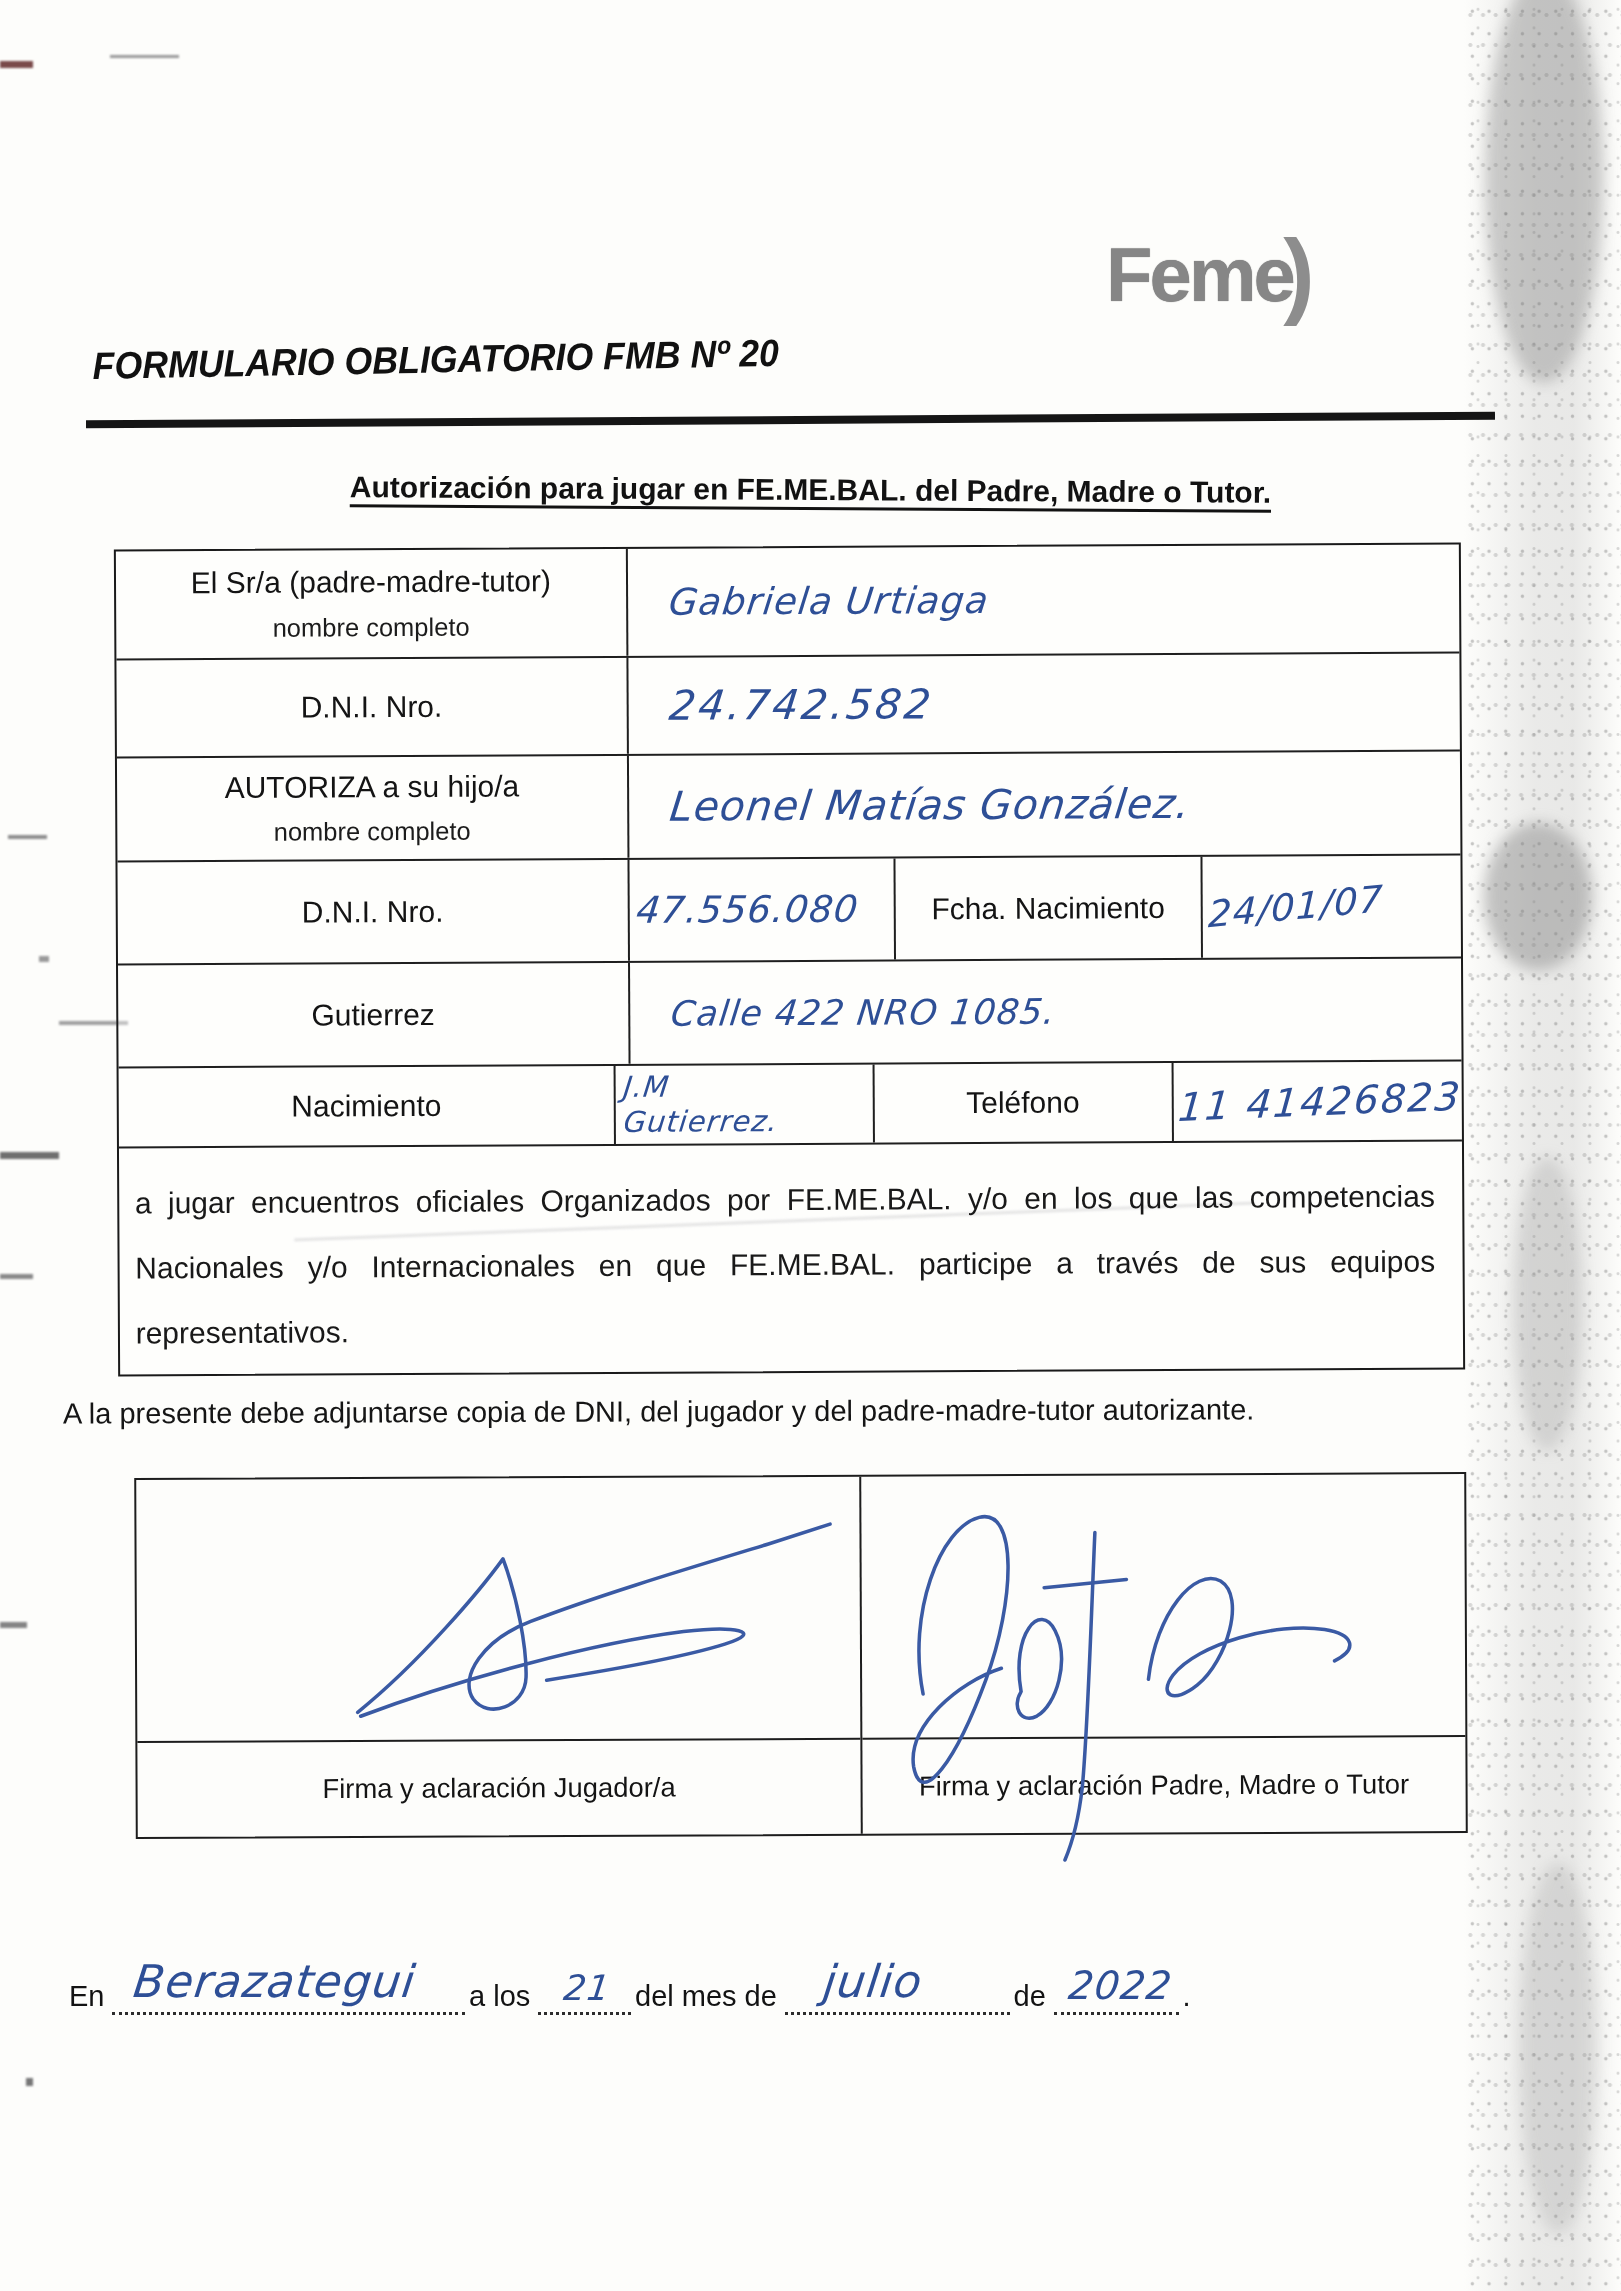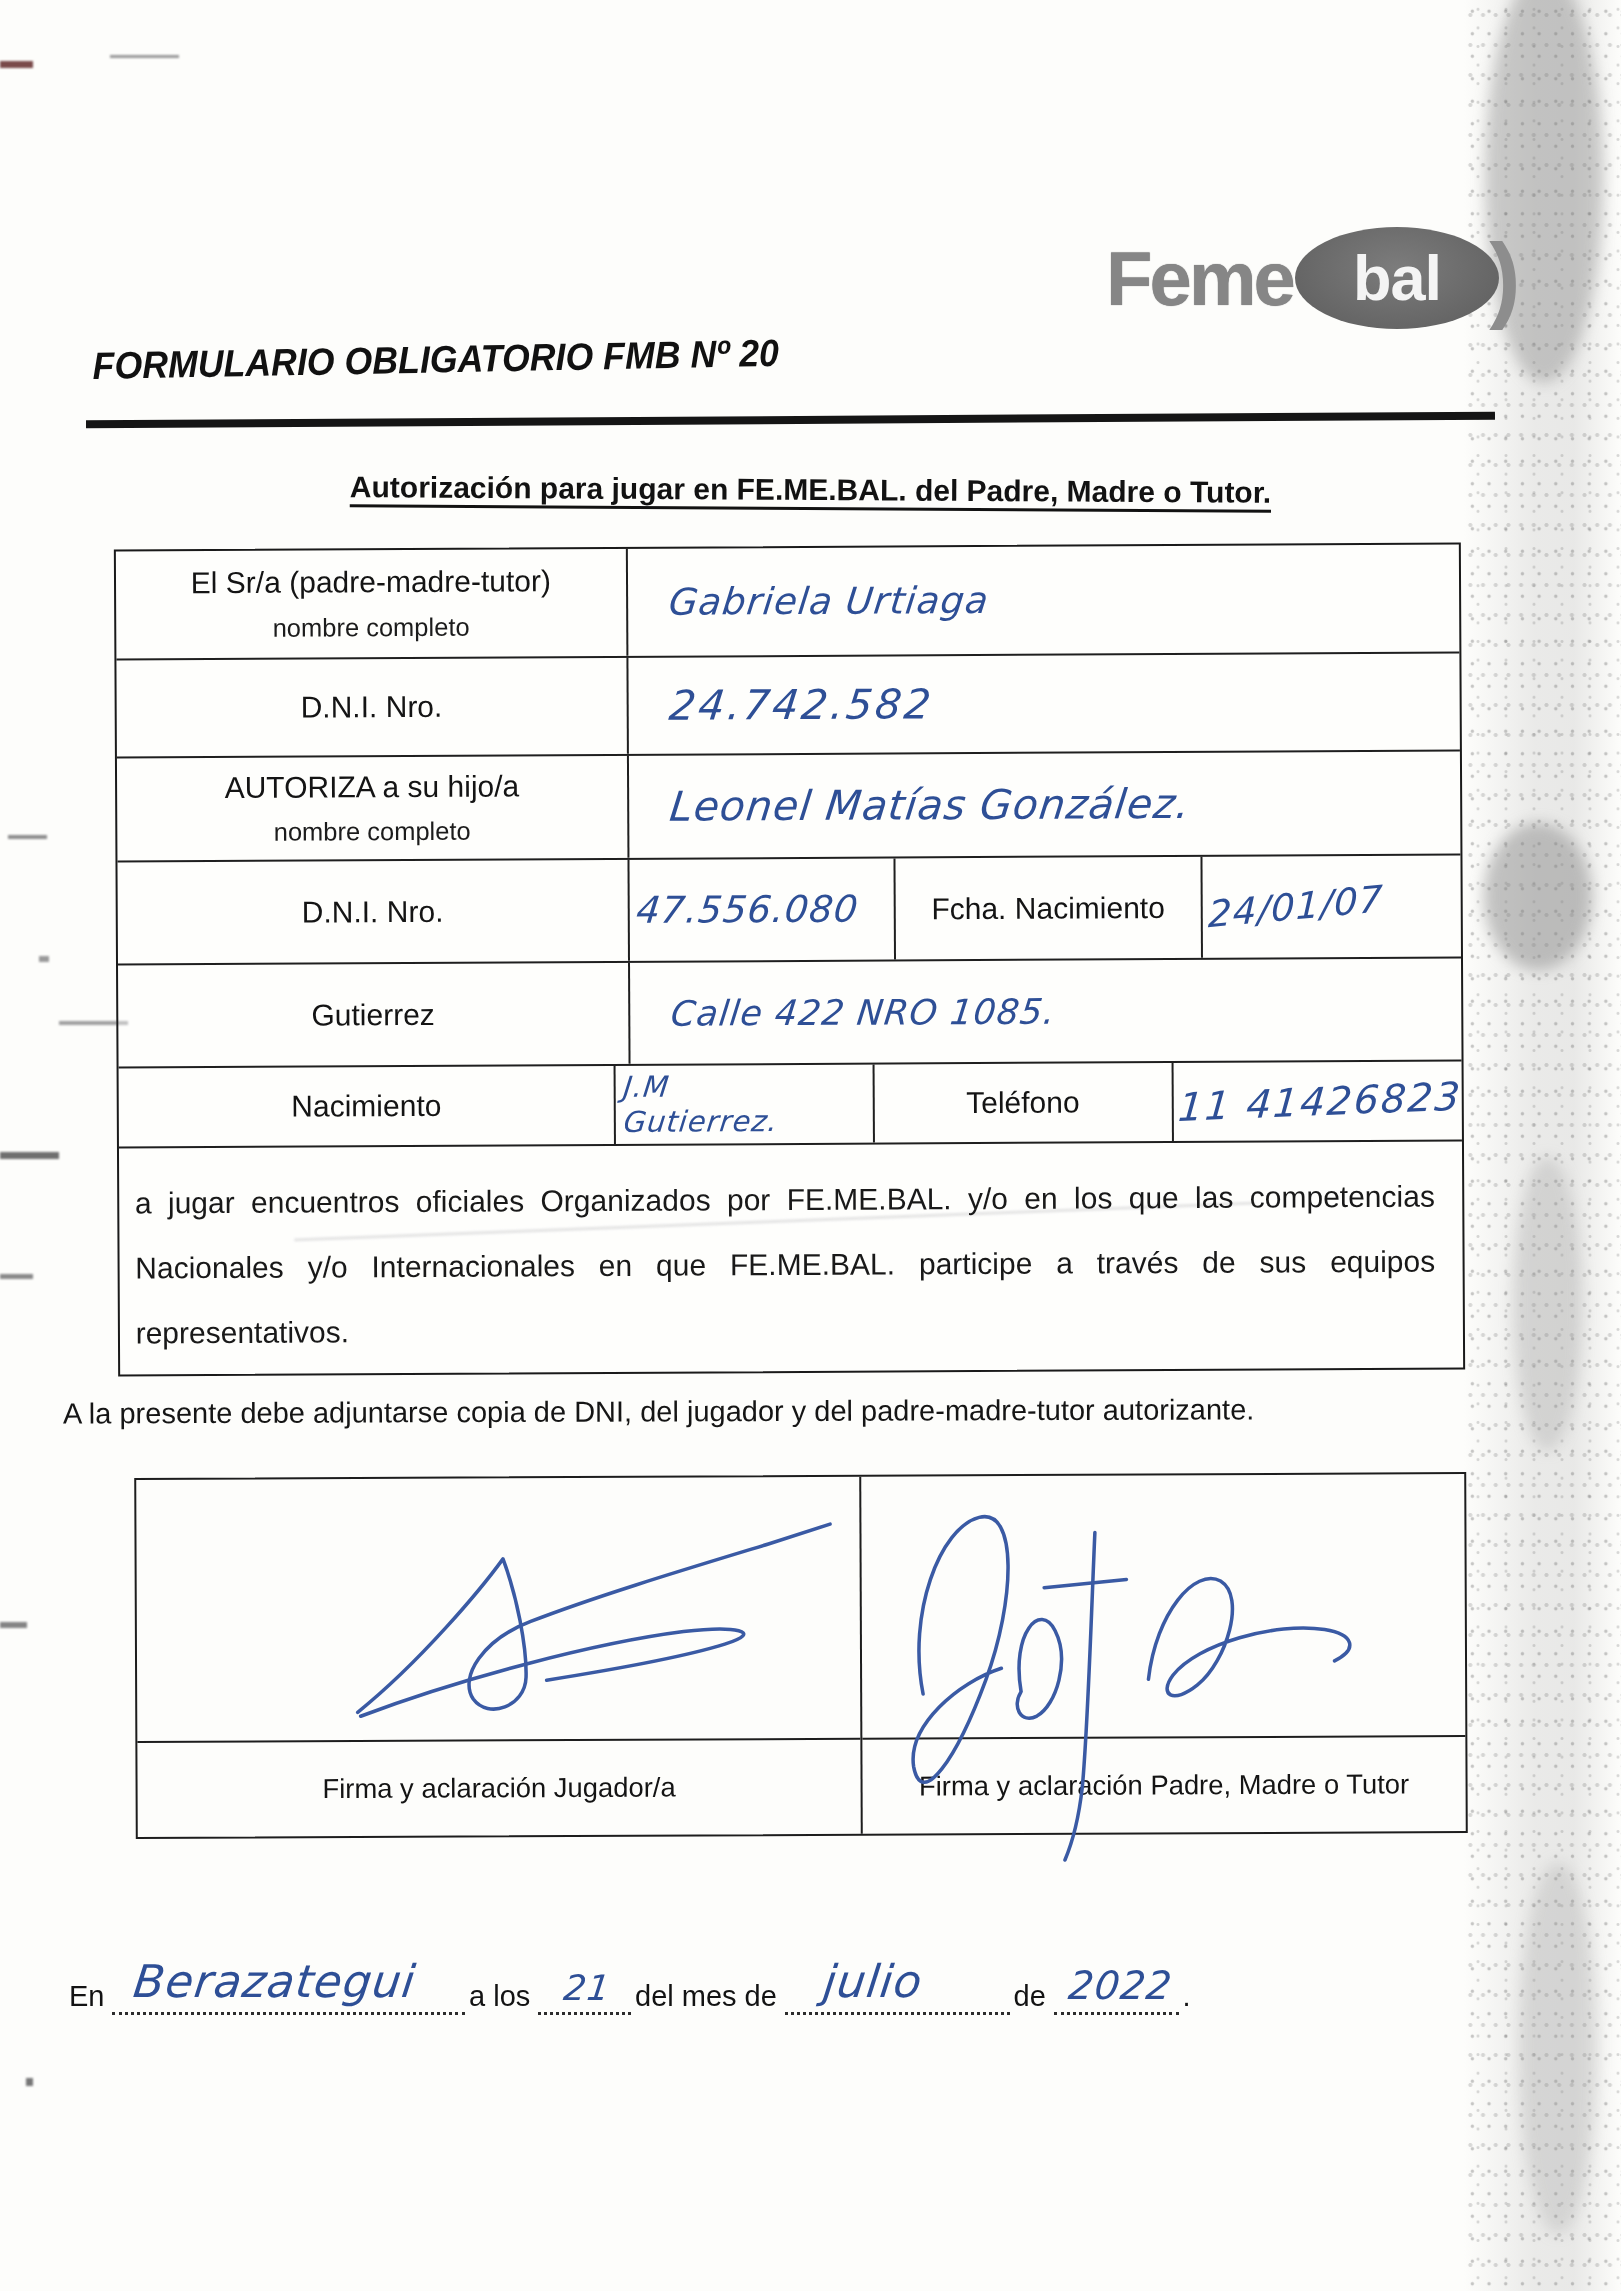--- a/index.html
+++ b/index.html
@@ -123,23 +123,20 @@
   <div class="smudge sm4"></div>
   <div class="smudge sm5"></div>
   <div class="smudge sm6"></div>
   <div class="smudge sm7"></div>
   <div class="smudge sm8"></div>
   <div class="smudge sm9"></div>
   <div class="fold-line"></div>
 
   <div class="logo">
     <span class="feme">Feme</span>
-    <span class="oval">
-      <span class="bal">bal</span>
-    </span>
     <span class="paren">)</span>
   </div>
 
   <div class="form-title">FORMULARIO OBLIGATORIO FMB Nº 20</div>
   <div class="top-rule"></div>
 
   <div class="section-heading">
     <span>Autorización para jugar en FE.ME.BAL. del Padre, Madre o Tutor.</span>
   </div>
 

